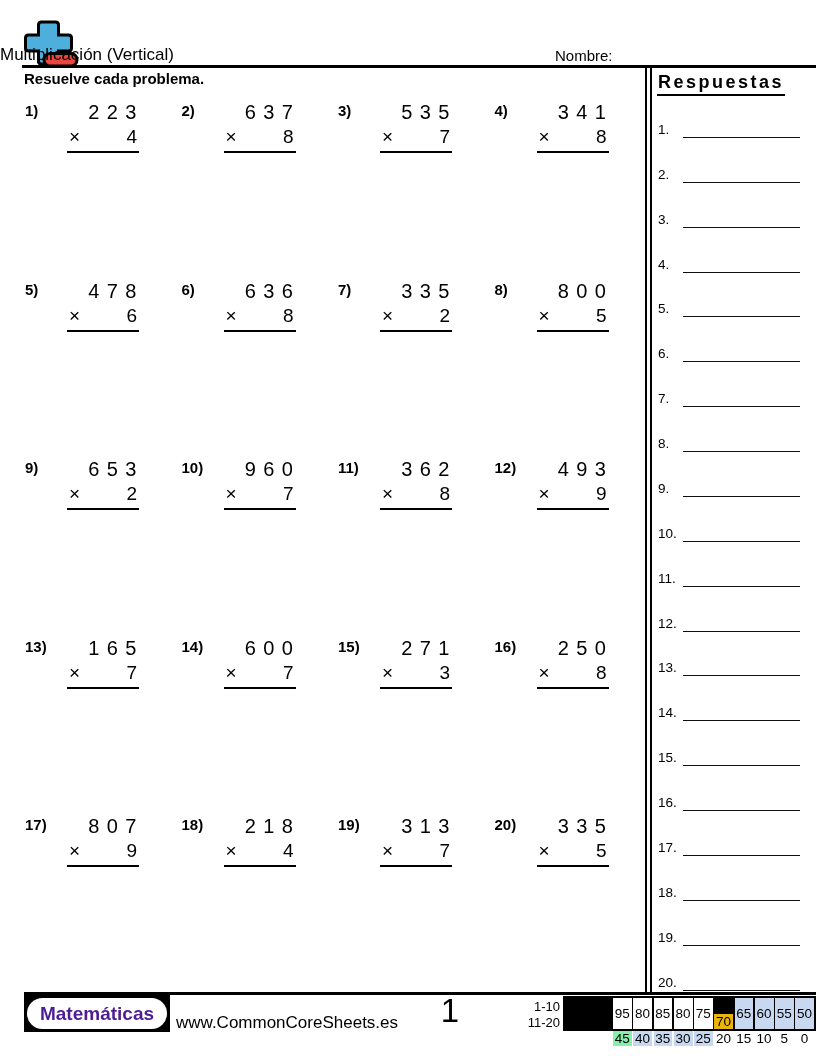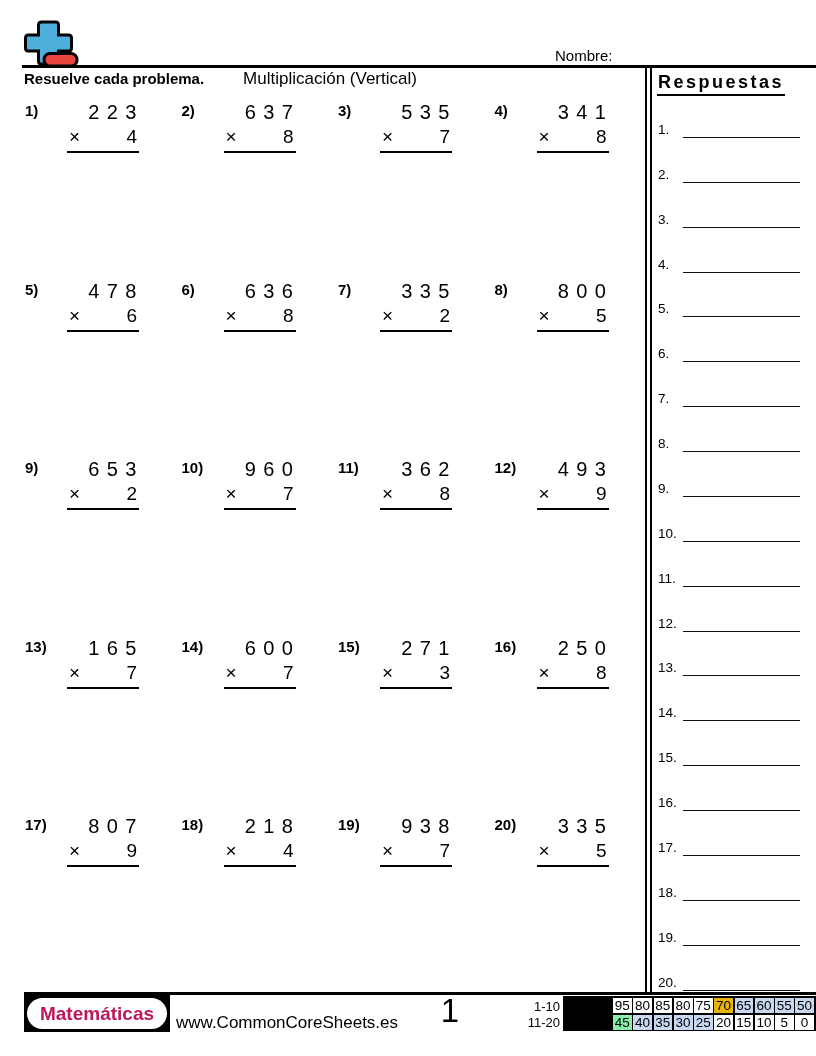--- a/index.html
+++ b/index.html
@@ -4,21 +4,21 @@
 <style>
   * { margin:0; padding:0; box-sizing:border-box; }
   html,body { background:#888; }
   .page {
     position:relative; width:816px; height:1056px; margin:0 auto;
     background:#fff; color:#000; overflow:hidden;
     font-family:"Liberation Sans", sans-serif;
   }
   
   .logo { position:absolute; left:20px; top:19px; }
-  .title { position:absolute; left:0; top:45px; width:660px; text-align:center; font-size:17px;margin-top:24px; }
+  .title { position:absolute; left:0; top:45px; width:660px; font-size:17px; }
   .name-label { position:absolute; left:555px; top:47px; font-size:15px;text-align:center; }
   .header-rule { position:absolute; left:22px; top:65px; width:794px; height:3px; background:#000; }
   
   .instructions { position:absolute; left:24px; top:70px; font-size:15px; font-weight:bold; }
   
   .problems {
     position:absolute; left:25px; top:101px;
     display:grid; grid-template-columns:repeat(4,156.5px); grid-auto-rows:178.5px;
   }
   .problem { display:flex; align-items:flex-start; }
@@ -34,21 +34,21 @@
   .answers-title {
     position:absolute; left:5px; top:4px; font-size:18px; font-weight:bold;
     letter-spacing:2.5px; border-bottom:2.5px solid #000; padding:0 1px 1px 1px;
   }
   .ansitem { position:absolute; left:6px; right:16px; height:22px; display:flex; align-items:flex-end; }
   .ansnum { width:25px; font-size:13.5px; line-height:17px; }
   .ansblank { flex:1; border-bottom:1.5px solid #111; height:20px; }
   
   .footer-rule { position:absolute; left:24px; top:992px; width:792px; height:3px; background:#000; }
   .brand-badge { position:absolute; left:24px; top:995px; width:146px; height:37px; background:#000; display:flex; align-items:center; justify-content:center; }
-  .brand-pill { width:140px; height:31px; background:#fff; border-radius:16px; display:flex; align-items:center; justify-content:center; font-size:19px; font-weight:bold; color:#be185d; }
+  .brand-pill { width:140px; height:31px; background:#fff; border-radius:16px; display:flex; align-items:center; justify-content:center; font-size:19px; font-weight:bold; color:#4c1d95; }
   .website { position:absolute; left:176px; top:1013px; font-size:17px; }
   .page-number { position:absolute; left:420px; top:992px; width:60px; text-align:center; font-size:33px; }
   .score-label-1 { position:absolute; left:500px; top:999px; width:60px; text-align:right; font-size:13px; }
   .score-label-2 { position:absolute; left:500px; top:1015px; width:60px; text-align:right; font-size:13px; }
   .score-table {
     position:absolute; left:563px; top:996px; width:253px; height:35px;
     display:grid; grid-template-columns:repeat(10,1fr); grid-template-rows:1fr 1fr;
     border:2px solid #000; background:#000; grid-gap:1.5px;padding-left:48px;
   }
   .scell { background:#fff; display:flex; align-items:center; justify-content:center; font-size:13.5px; }
@@ -245,21 +245,21 @@
           <div class="operand">218</div>
           <div class="mulrow">
             <span>×</span>
             <span>4</span>
           </div>
         </div>
       </div>
       <div class="problem">
         <div class="plabel">19)</div>
         <div class="pbody">
-          <div class="operand">938</div>
+          <div class="operand">313</div>
           <div class="mulrow">
             <span>×</span>
             <span>7</span>
           </div>
         </div>
       </div>
       <div class="problem">
         <div class="plabel">20)</div>
         <div class="pbody">
           <div class="operand">335</div>
@@ -364,21 +364,21 @@
   <div class="website">www.CommonCoreSheets.es</div>
   <div class="page-number">1</div>
   <div class="score-label-1">1-10</div>
   <div class="score-label-2">11-20</div>
   <div class="score-table">
       <div class="scell">95</div>
       <div class="scell">80</div>
       <div class="scell">85</div>
       <div class="scell">80</div>
       <div class="scell">75</div>
-      <div class="scell" style="background: #eab308;">70</div>
+      <div class="scell" style="background: #eab308; margin-top: 16px;">70</div>
       <div class="scell" style="background: rgb(199, 216, 240);">65</div>
       <div class="scell" style="background: rgb(199, 216, 240);">60</div>
       <div class="scell" style="background: rgb(199, 216, 240);">55</div>
       <div class="scell" style="background: rgb(199, 216, 240);">50</div>
       <div class="scell" style="background: #86efac;">45</div>
       <div class="scell" style="background: rgb(199, 216, 240);">40</div>
       <div class="scell" style="background: rgb(199, 216, 240);">35</div>
       <div class="scell" style="background: rgb(199, 216, 240);">30</div>
       <div class="scell" style="background: rgb(199, 216, 240);">25</div>
       <div class="scell">20</div>

